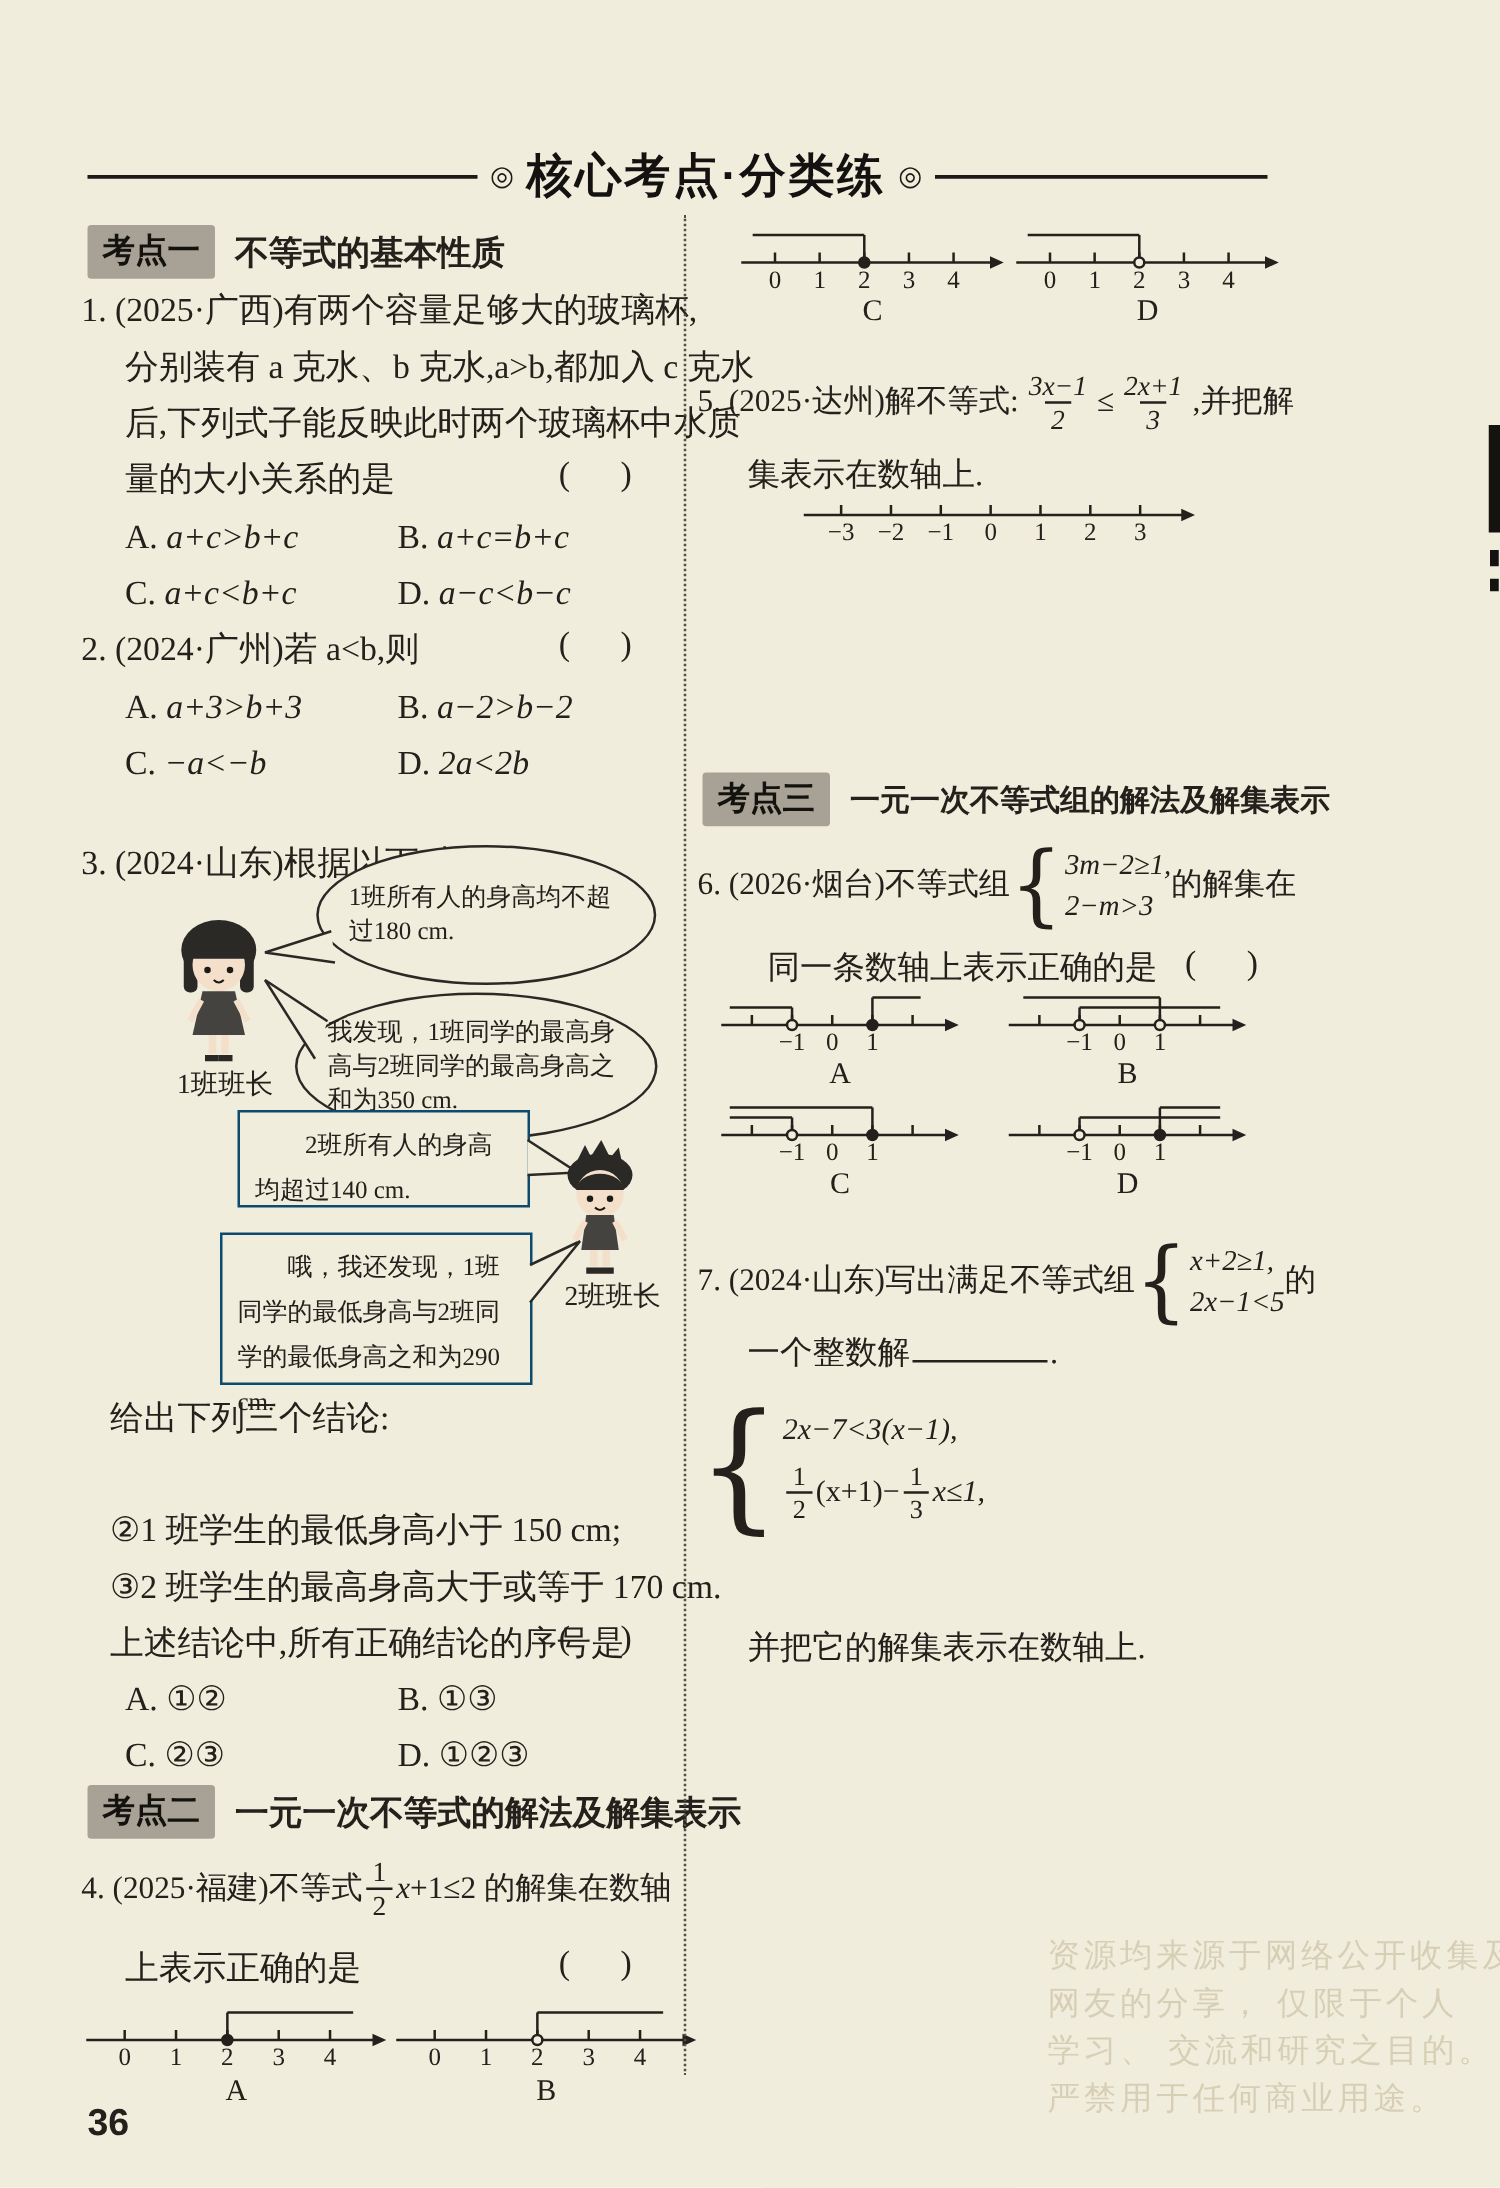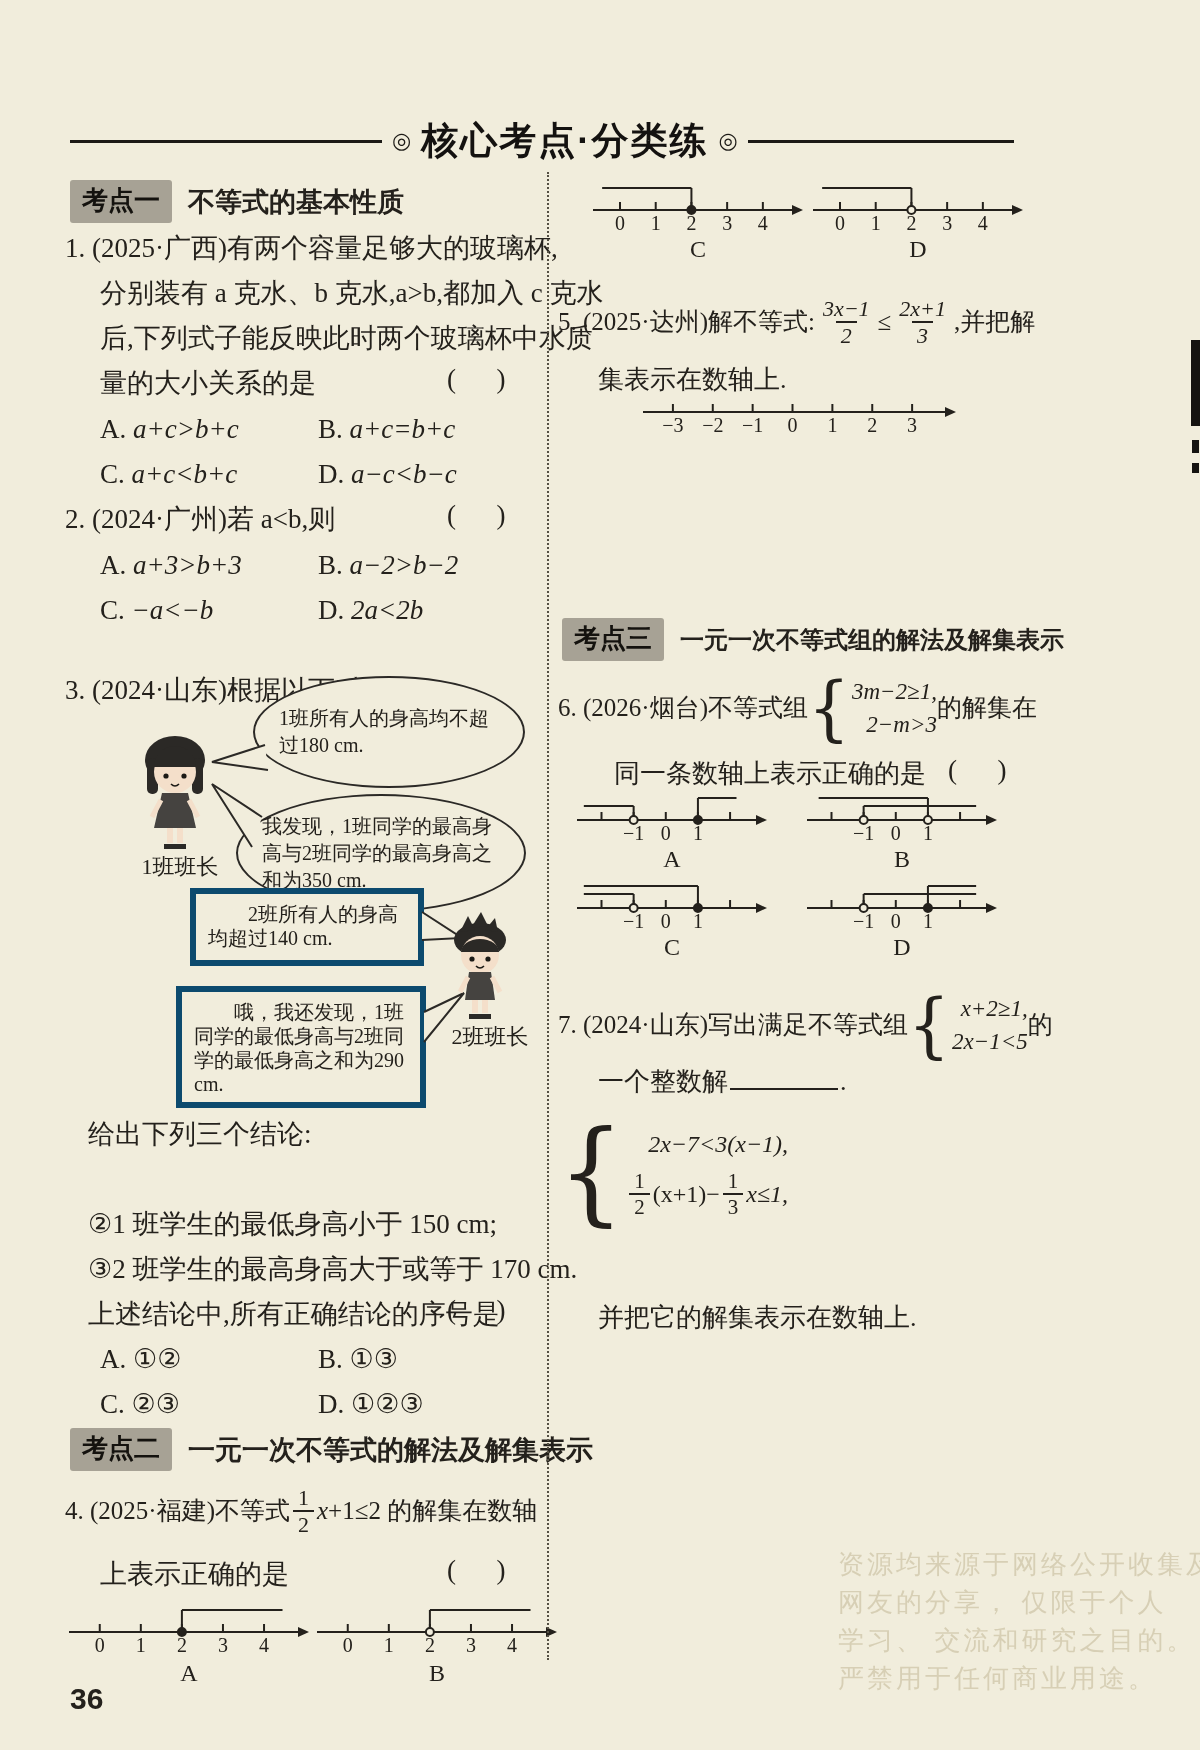--- a/index.html
+++ b/index.html
@@ -18,38 +18,38 @@
   
   .secrow{display:flex;align-items:center;gap:16px;}
   .badge{background:#a7a295;color:#14120e;font-family:"Liberation Sans","DejaVu Sans",sans-serif;
          font-weight:bold;font-size:26px;padding:3px 12px 5px;border-radius:3px;white-space:nowrap;}
   .sectitle{font-family:"Liberation Sans","DejaVu Sans",sans-serif;font-weight:bold;font-size:27px;white-space:nowrap;}
   .sectitle.small{font-size:24px;}
   
   .q{font-size:27px;line-height:45px;white-space:nowrap;}
   .q26{font-size:26px;line-height:44px;white-space:nowrap;}
   .q25{font-size:25px;line-height:42px;white-space:nowrap;}
-  .mi{font-style:italic;text-align:right;}
+  .mi{font-style:italic;}
   .paren{font-size:27px;white-space:pre;}
   
   .frow{display:flex;align-items:center;}
   .frac{display:inline-flex;flex-direction:column;align-items:center;line-height:1.15;margin:0 3px;}
   .frac .fn{padding:0 5px;}
   .frac .fd{border-top:2px solid #24211c;padding:0 5px;}
   .f22{font-size:22px;} .f21{font-size:21px;}
   
   .sys{display:inline-flex;align-items:center;}
   .sys .br{font-family:"DejaVu Serif",serif;font-weight:400;line-height:0.9;transform:scaleY(1.08);margin-right:2px;}
   .sys .col{display:flex;flex-direction:column;justify-content:center;}
   .sys .col .sline{font-size:23px;line-height:33px;white-space:nowrap;}
   
   .bubble{position:absolute;border:2px solid #2b2926;border-radius:50%;background:#f1eddc;
           display:flex;align-items:center;justify-content:center;text-align:left;
           font-size:20px;line-height:27px;padding:10px 24px;box-sizing:border-box;z-index:1;}
-  .dbox{position:absolute;border:6px solid #0c4a6e;background:#f1eddc;font-size:20px;line-height:24px;
+  .dbox{position:absolute;border:2px solid #0c4a6e;background:#f1eddc;font-size:20px;line-height:36px;
         padding:8px 12px;box-sizing:border-box;text-indent:2em;z-index:1;}
   .figlabel{font-size:22px;text-align:center;}
   .tails{z-index:2;pointer-events:none;}
   
   .nlabel{font-size:24px;text-align:center;}
   .blankline{display:inline-block;width:108px;height:4px;border-bottom:2px solid #24211c;margin:0 2px;}
   .divider{border-left:2px dotted #555044;width:0;}
   .watermark{color:#cfc6a9;opacity:0.75;font-size:26px;line-height:38px;letter-spacing:3px;white-space:nowrap;}
   .pagenum{font-family:"Liberation Sans","DejaVu Sans",sans-serif;font-weight:bold;font-size:30px;}
   .artifact{background:#151310;}

